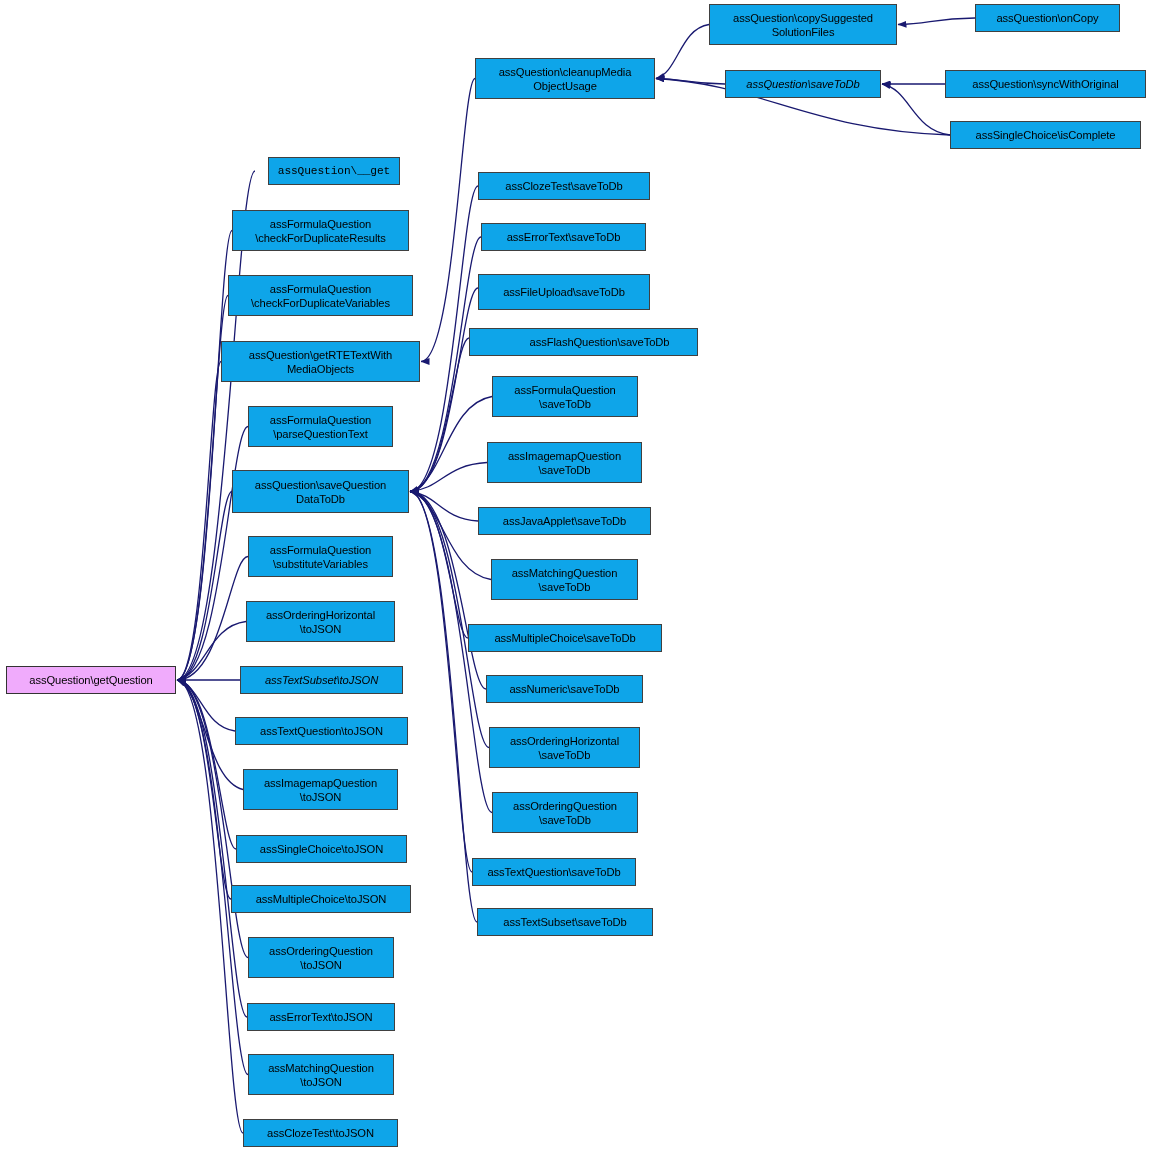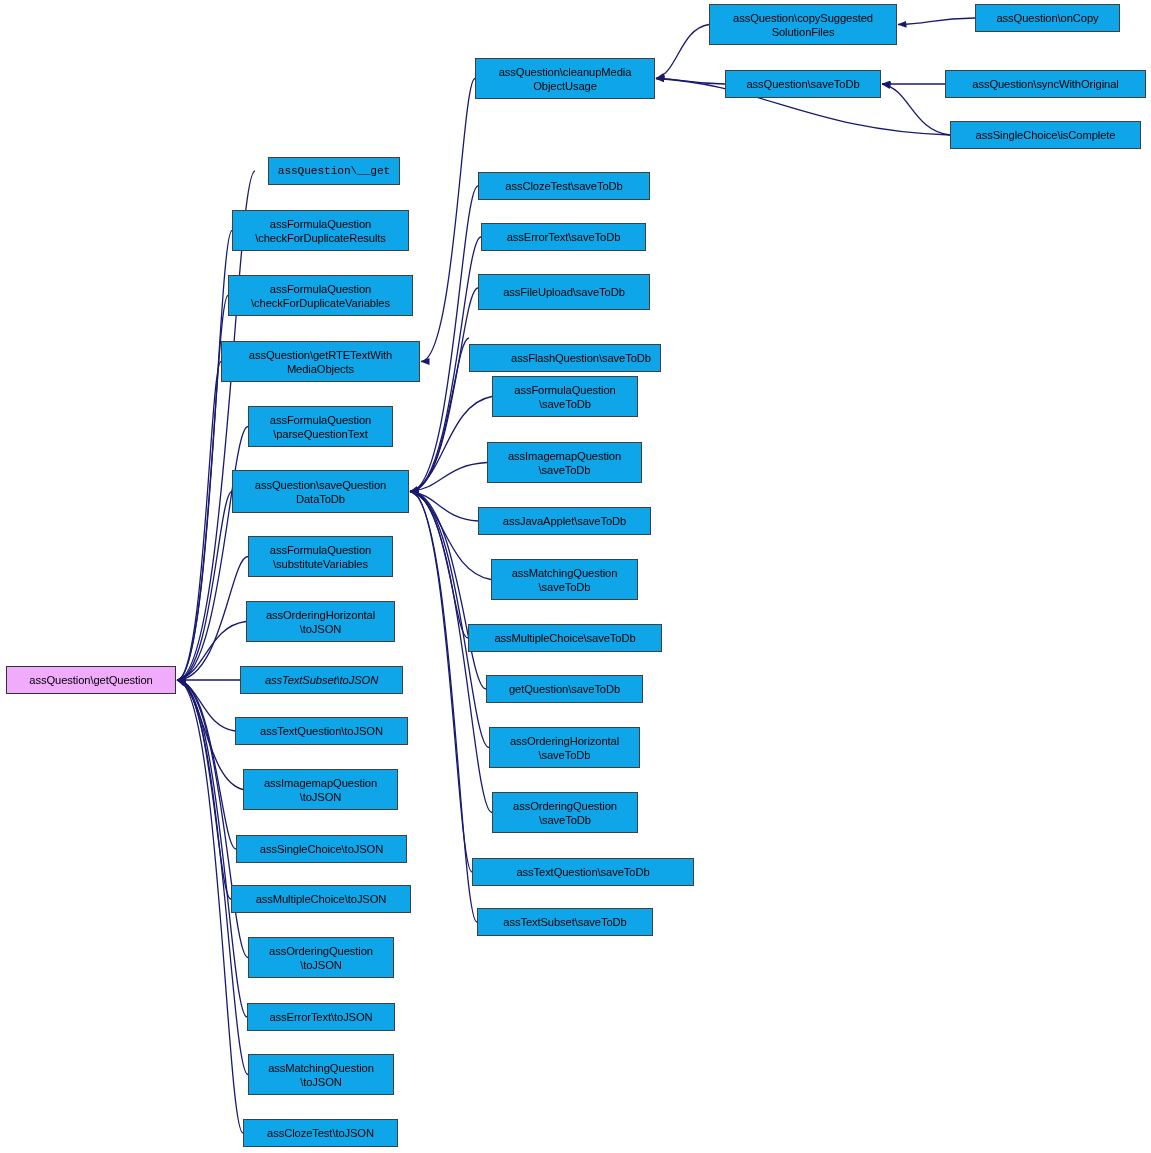--- a/index.html
+++ b/index.html
@@ -124,36 +124,36 @@
 \toJSON</span></div>
       <div class="node" style="left: 247px; top: 1003px; width: 148px; height: 28px;"><span>assErrorText\toJSON</span></div>
       <div class="node" style="left: 248px; top: 1054px; width: 146px; height: 41px;"><span>assMatchingQuestion
 \toJSON</span></div>
       <div class="node" style="left: 243px; top: 1119px; width: 155px; height: 28px;"><span>assClozeTest\toJSON</span></div>
       <div class="node" style="left: 475px; top: 58px; width: 180px; height: 41px;"><span>assQuestion\cleanupMedia
 ObjectUsage</span></div>
       <div class="node" style="left: 478px; top: 172px; width: 172px; height: 28px;"><span>assClozeTest\saveToDb</span></div>
       <div class="node" style="left: 481px; top: 223px; width: 165px; height: 28px;"><span>assErrorText\saveToDb</span></div>
       <div class="node" style="left: 478px; top: 274px; width: 172px; height: 36px;"><span>assFileUpload\saveToDb</span></div>
-      <div class="node" style="left: 469px; top: 344px; width: 192px; height: 28px; padding-left: 32px;"><span>assFlashQuestion\saveToDb</span></div>
+      <div class="node" style="left: 469px; top: 328px; width: 229px; height: 28px; padding-left: 32px;"><span>assFlashQuestion\saveToDb</span></div>
       <div class="node" style="left: 492px; top: 376px; width: 146px; height: 41px;"><span>assFormulaQuestion
 \saveToDb</span></div>
       <div class="node" style="left: 487px; top: 442px; width: 155px; height: 41px;"><span>assImagemapQuestion
 \saveToDb</span></div>
       <div class="node" style="left: 478px; top: 507px; width: 173px; height: 28px;"><span>assJavaApplet\saveToDb</span></div>
       <div class="node" style="left: 491px; top: 559px; width: 147px; height: 41px;"><span>assMatchingQuestion
 \saveToDb</span></div>
       <div class="node" style="left: 468px; top: 624px; width: 194px; height: 28px;"><span>assMultipleChoice\saveToDb</span></div>
-      <div class="node" style="left: 486px; top: 675px; width: 157px; height: 28px;"><span>getQuestion\saveToDb</span></div>
+      <div class="node" style="left: 486px; top: 675px; width: 157px; height: 28px;"><span>assNumeric\saveToDb</span></div>
       <div class="node" style="left: 489px; top: 727px; width: 151px; height: 41px;"><span>assOrderingHorizontal
 \saveToDb</span></div>
       <div class="node" style="left: 492px; top: 792px; width: 146px; height: 41px;"><span>assOrderingQuestion
 \saveToDb</span></div>
-      <div class="node" style="left: 472px; top: 858px; width: 222px; height: 28px;"><span>assTextQuestion\saveToDb</span></div>
+      <div class="node" style="left: 472px; top: 858px; width: 164px; height: 28px;"><span>assTextQuestion\saveToDb</span></div>
       <div class="node" style="left: 477px; top: 908px; width: 176px; height: 28px;"><span>assTextSubset\saveToDb</span></div>
       <div class="node" style="left: 709px; top: 4px; width: 188px; height: 41px;"><span>assQuestion\copySuggested
 SolutionFiles</span></div>
-      <div class="node" style="left: 725px; top: 70px; width: 156px; height: 28px;"><span>assQuestion\saveToDb</span></div>
+      <div class="node" style="left: 725px; top: 70px; width: 156px; height: 28px; font-style: italic;"><span>assQuestion\saveToDb</span></div>
       <div class="node" style="left: 975px; top: 4px; width: 145px; height: 28px;"><span>assQuestion\onCopy</span></div>
       <div class="node" style="left: 945px; top: 70px; width: 201px; height: 28px;"><span>assQuestion\syncWithOriginal</span></div>
       <div class="node" style="left: 950px; top: 121px; width: 191px; height: 28px;"><span>assSingleChoice\isComplete</span></div>
     </div>
 </div>
 
 </body></html>

